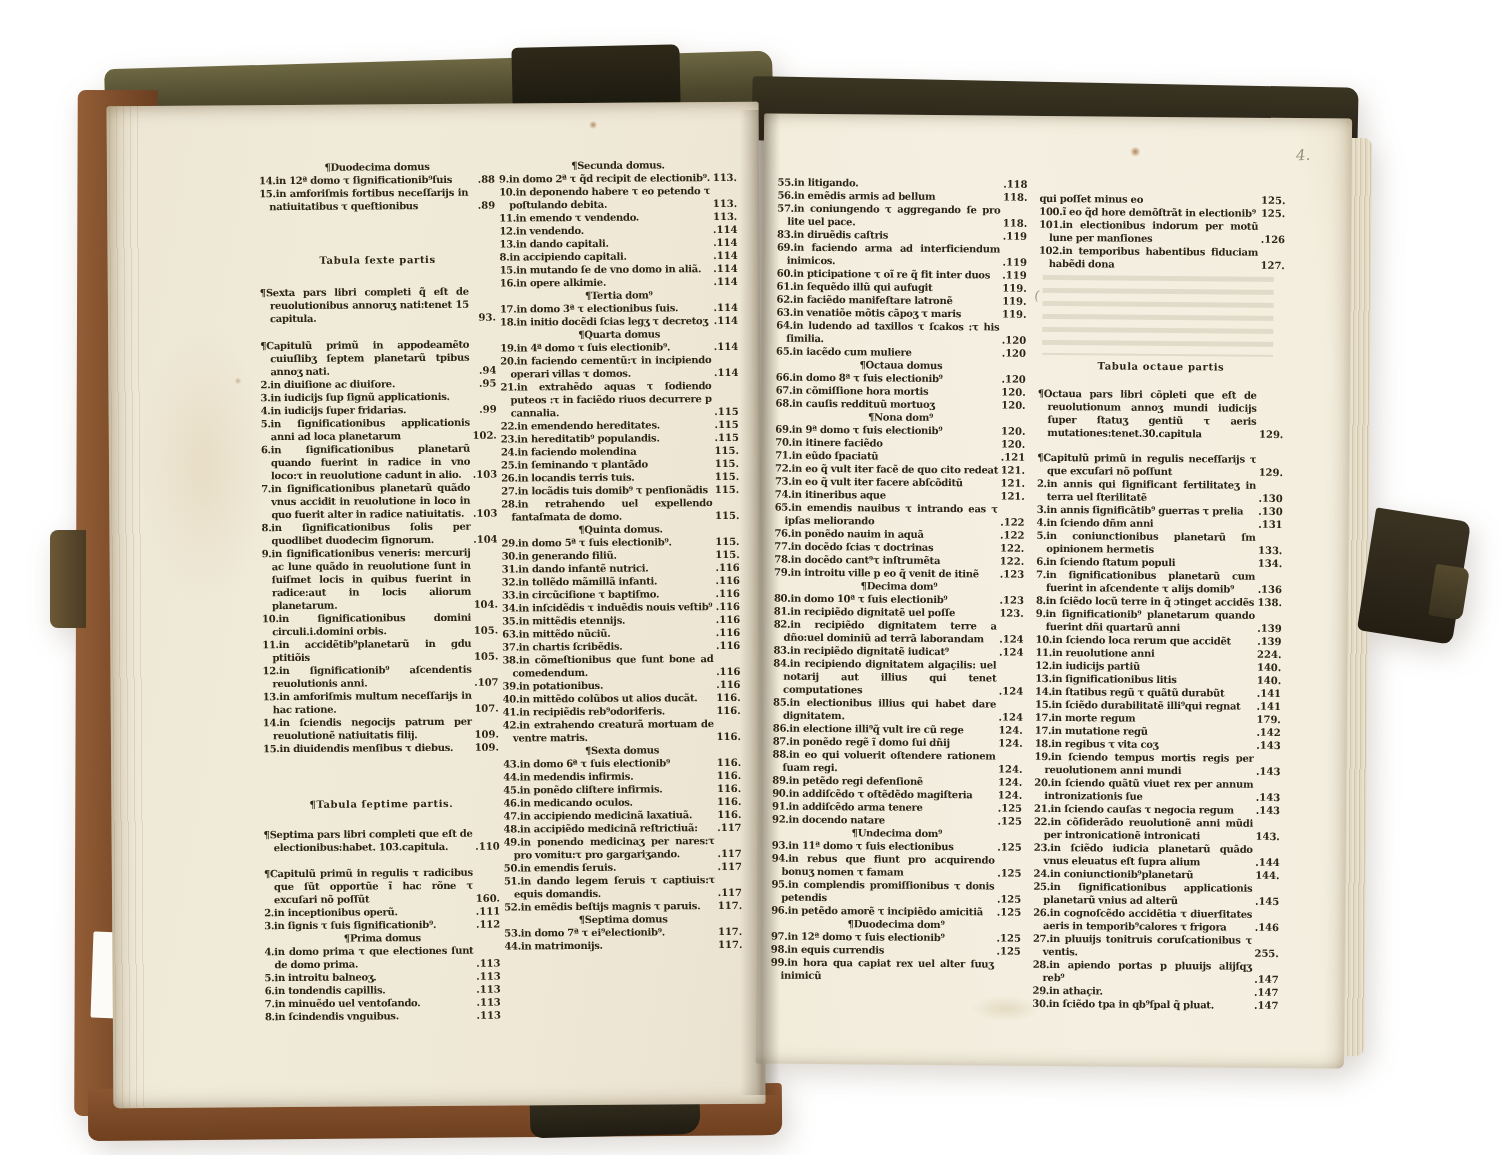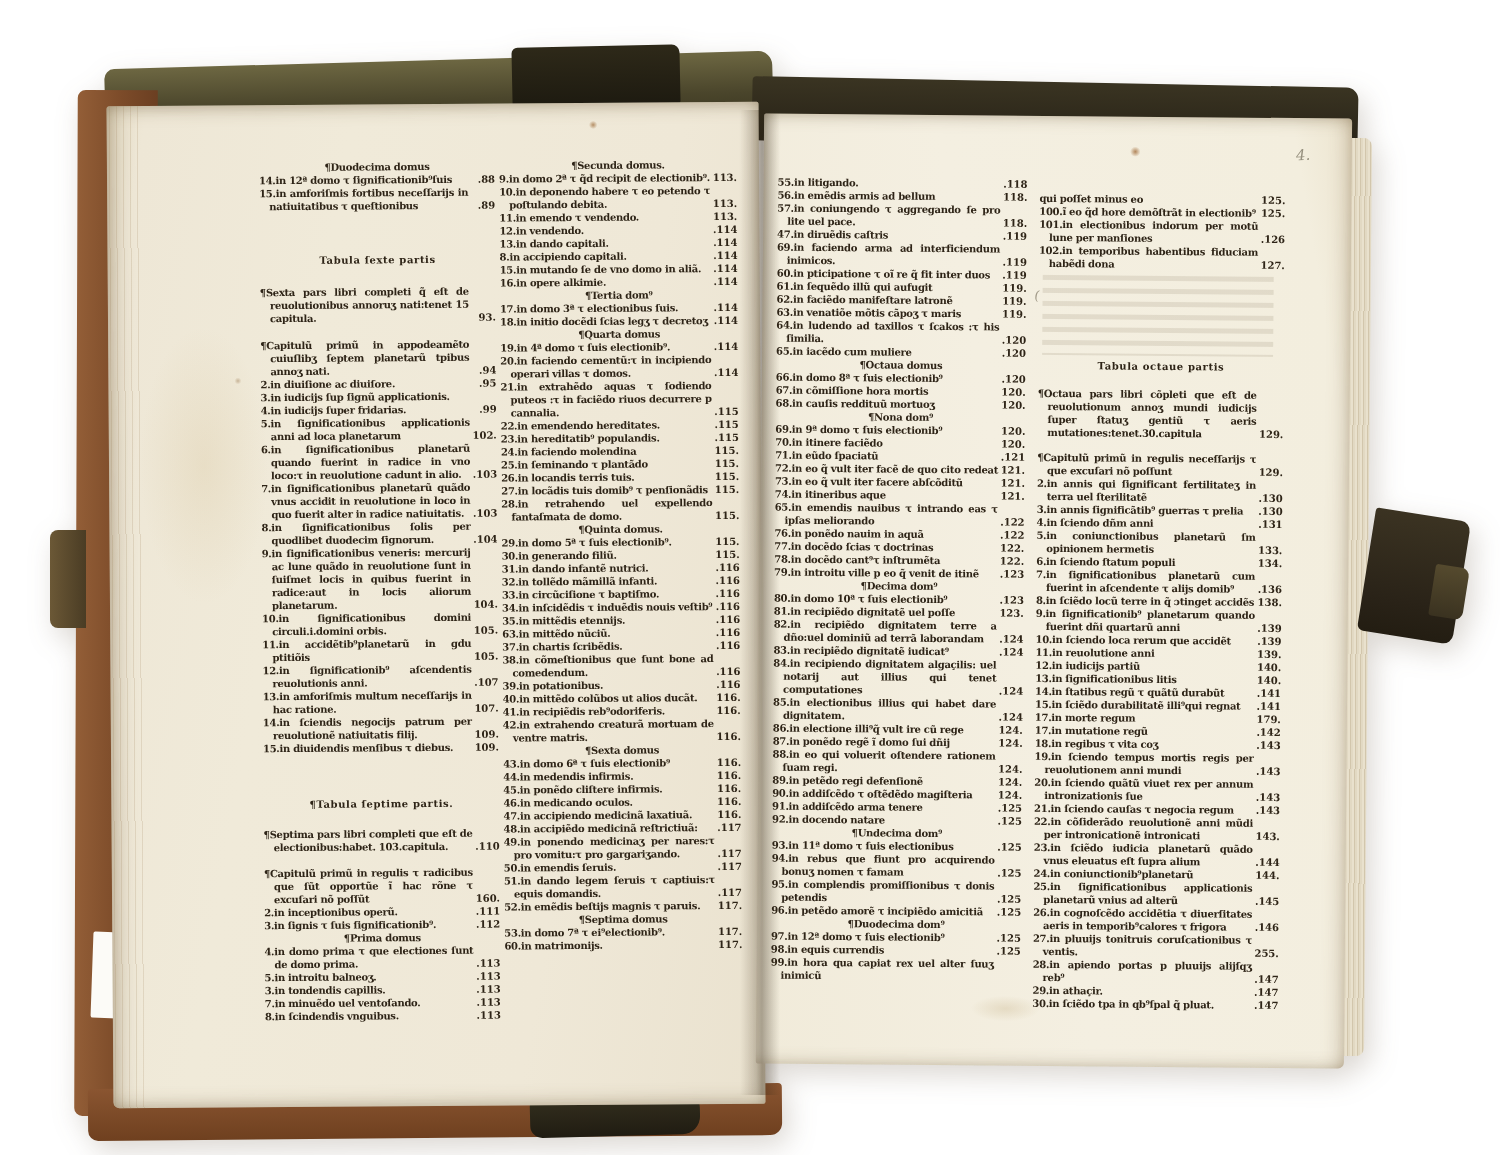--- a/index.html
+++ b/index.html
@@ -122,21 +122,21 @@
           <div class="heading title">¶Tabula ſeptime partis.</div>
           <div class="gap" style="height: 16px;"></div>
           <div class="entry"><span class="txt">¶Septima pars libri completi que eſt de electionibus:habet. 103.capitula.</span><span class="pg">.110</span></div>
           <div class="gap" style="height: 13px;"></div>
           <div class="entry"><span class="txt">¶Capitulũ primũ in regulis τ radicibus que ſũt opportũe ĩ hac rõne τ excuſari nõ poſſũt</span><span class="pg">160.</span></div>
           <div class="entry"><span class="txt">2.in inceptionibus operũ.</span><span class="pg">.111</span></div>
           <div class="entry"><span class="txt">3.in ſignis τ ſuis ſignificationib⁹.</span><span class="pg">.112</span></div>
           <div class="heading">¶Prima domus</div>
           <div class="entry"><span class="txt">4.in domo prima τ que electiones ſunt de domo prima.</span><span class="pg">.113</span></div>
           <div class="entry"><span class="txt">5.in introitu balneoʒ.</span><span class="pg">.113</span></div>
-          <div class="entry"><span class="txt">3.in tondendis capillis.</span><span class="pg">.113</span></div>
+          <div class="entry"><span class="txt">6.in tondendis capillis.</span><span class="pg">.113</span></div>
           <div class="entry"><span class="txt">7.in minuẽdo uel ventoſando.</span><span class="pg">.113</span></div>
           <div class="entry"><span class="txt">8.in ſcindendis vnguibus.</span><span class="pg">.113</span></div>
         </div>
       <div class="col col2">
           <div class="heading">¶Secunda domus.</div>
           <div class="entry"><span class="txt">9.in domo 2ª τ q̃d recipit de electionib⁹.</span><span class="pg">113.</span></div>
           <div class="entry"><span class="txt">10.in deponendo habere τ eo petendo τ poſtulando debita.</span><span class="pg">113.</span></div>
           <div class="entry"><span class="txt">11.in emendo τ vendendo.</span><span class="pg">113.</span></div>
           <div class="entry"><span class="txt">12.in vendendo.</span><span class="pg">.114</span></div>
           <div class="entry"><span class="txt">13.in dando capitali.</span><span class="pg">.114</span></div>
@@ -178,34 +178,34 @@
           <div class="entry"><span class="txt">45.in ponẽdo cliſtere infirmis.</span><span class="pg">116.</span></div>
           <div class="entry"><span class="txt">46.in medicando oculos.</span><span class="pg">116.</span></div>
           <div class="entry"><span class="txt">47.in accipiendo medicinã laxatiuã.</span><span class="pg">116.</span></div>
           <div class="entry"><span class="txt">48.in accipiẽdo medicinã reſtrictiuã:</span><span class="pg">.117</span></div>
           <div class="entry"><span class="txt">49.in ponendo medicinaʒ per nares:τ pro vomitu:τ pro gargariʒando.</span><span class="pg">.117</span></div>
           <div class="entry"><span class="txt">50.in emendis ſeruis.</span><span class="pg">.117</span></div>
           <div class="entry"><span class="txt">51.in dando legem ſeruis τ captiuis:τ equis domandis.</span><span class="pg">.117</span></div>
           <div class="entry"><span class="txt">52.in emẽdis beſtijs magnis τ paruis.</span><span class="pg">117.</span></div>
           <div class="heading">¶Septima domus</div>
           <div class="entry"><span class="txt">53.in domo 7ª τ ei⁹electionib⁹.</span><span class="pg">117.</span></div>
-          <div class="entry"><span class="txt">60.in matrimonijs.</span><span class="pg">117.</span></div>
+          <div class="entry"><span class="txt">44.in matrimonijs.</span><span class="pg">117.</span></div>
         </div>
     </div>
 
     <div class="page page-right">
       <div class="folio">4.</div>
       <div class="pencil-mark">(</div>
       <div class="foxing" style="left:366px;top:30px;width:11px;height:10px;background:radial-gradient(circle,rgba(150,90,35,.7),rgba(150,90,35,0) 70%);"></div>
       <div class="foxing" style="left:214px;top:880px;width:70px;height:26px;background:radial-gradient(ellipse,rgba(185,160,110,.25),rgba(185,160,110,0) 70%);"></div>
       <div class="col col3">
           <div class="entry"><span class="txt">55.in litigando.</span><span class="pg">.118</span></div>
           <div class="entry"><span class="txt">56.in emẽdis armis ad bellum</span><span class="pg">118.</span></div>
           <div class="entry"><span class="txt">57.in coniungendo τ aggregando ſe pro lite uel pace.</span><span class="pg">118.</span></div>
-          <div class="entry"><span class="txt">47.in diruẽdis caſtris</span><span class="pg">.119</span></div>
+          <div class="entry"><span class="txt">83.in diruẽdis caſtris</span><span class="pg">.119</span></div>
           <div class="entry"><span class="txt">69.in faciendo arma ad interficiendum inimicos.</span><span class="pg">.119</span></div>
           <div class="entry"><span class="txt">60.in pticipatione τ oĩ re q̃ fit inter duos</span><span class="pg">.119</span></div>
           <div class="entry"><span class="txt">61.in ſequẽdo illũ qui aufugit</span><span class="pg">119.</span></div>
           <div class="entry"><span class="txt">62.in faciẽdo manifeſtare latronẽ</span><span class="pg">119.</span></div>
           <div class="entry"><span class="txt">63.in venatiõe mõtis cãpoʒ τ maris</span><span class="pg">119.</span></div>
           <div class="entry"><span class="txt">64.in ludendo ad taxillos τ ſcakos :τ his ſimilia.</span><span class="pg">.120</span></div>
           <div class="entry"><span class="txt">65.in iacẽdo cum muliere</span><span class="pg">.120</span></div>
           <div class="heading">¶Octaua domus</div>
           <div class="entry"><span class="txt">66.in domo 8ª τ ſuis electionib⁹</span><span class="pg">.120</span></div>
           <div class="entry"><span class="txt">67.in cõmiſſione hora mortis</span><span class="pg">120.</span></div>
@@ -259,21 +259,21 @@
           <div class="entry"><span class="txt">¶Capitulũ primũ in regulis neceſſarijs τ que excuſari nõ poſſunt</span><span class="pg">129.</span></div>
           <div class="entry"><span class="txt">2.in annis qui ſignificant fertilitateʒ in terra uel ſterilitatẽ</span><span class="pg">.130</span></div>
           <div class="entry"><span class="txt">3.in annis ſignificãtib⁹ guerras τ prelia</span><span class="pg">.130</span></div>
           <div class="entry"><span class="txt">4.in ſciendo dñm anni</span><span class="pg">.131</span></div>
           <div class="entry"><span class="txt">5.in coniunctionibus planetarũ ſm opinionem hermetis</span><span class="pg">133.</span></div>
           <div class="entry"><span class="txt">6.in ſciendo ſtatum populi</span><span class="pg">134.</span></div>
           <div class="entry"><span class="txt">7.in ſignificationibus planetarũ cum fuerint in aſcendente τ alijs domib⁹</span><span class="pg">.136</span></div>
           <div class="entry"><span class="txt">8.in ſciẽdo locũ terre in q̃ ɔtinget accidẽs</span><span class="pg">138.</span></div>
           <div class="entry"><span class="txt">9.in ſignificationib⁹ planetarum quando fuerint dñi quartarũ anni</span><span class="pg">.139</span></div>
           <div class="entry"><span class="txt">10.in ſciendo loca rerum que accidẽt</span><span class="pg">.139</span></div>
-          <div class="entry"><span class="txt">11.in reuolutione anni</span><span class="pg">139.</span></div>
+          <div class="entry"><span class="txt">11.in reuolutione anni</span><span class="pg">224.</span></div>
           <div class="entry"><span class="txt">12.in iudicijs partiũ</span><span class="pg">140.</span></div>
           <div class="entry"><span class="txt">13.in ſignificationibus litis</span><span class="pg">140.</span></div>
           <div class="entry"><span class="txt">14.in ſtatibus regũ τ quãtũ durabũt</span><span class="pg">.141</span></div>
           <div class="entry"><span class="txt">15.in ſciẽdo durabilitatẽ illi⁹qui regnat</span><span class="pg">.141</span></div>
           <div class="entry"><span class="txt">17.in morte regum</span><span class="pg">179.</span></div>
           <div class="entry"><span class="txt">17.in mutatione regũ</span><span class="pg">.142</span></div>
           <div class="entry"><span class="txt">18.in regibus τ vita coʒ</span><span class="pg">.143</span></div>
           <div class="entry"><span class="txt">19.in ſciendo tempus mortis regis per reuolutionem anni mundi</span><span class="pg">.143</span></div>
           <div class="entry"><span class="txt">20.in ſciendo quãtũ viuet rex per annum intronizationis ſue</span><span class="pg">.143</span></div>
           <div class="entry"><span class="txt">21.in ſciendo cauſas τ negocia regum</span><span class="pg">.143</span></div>

